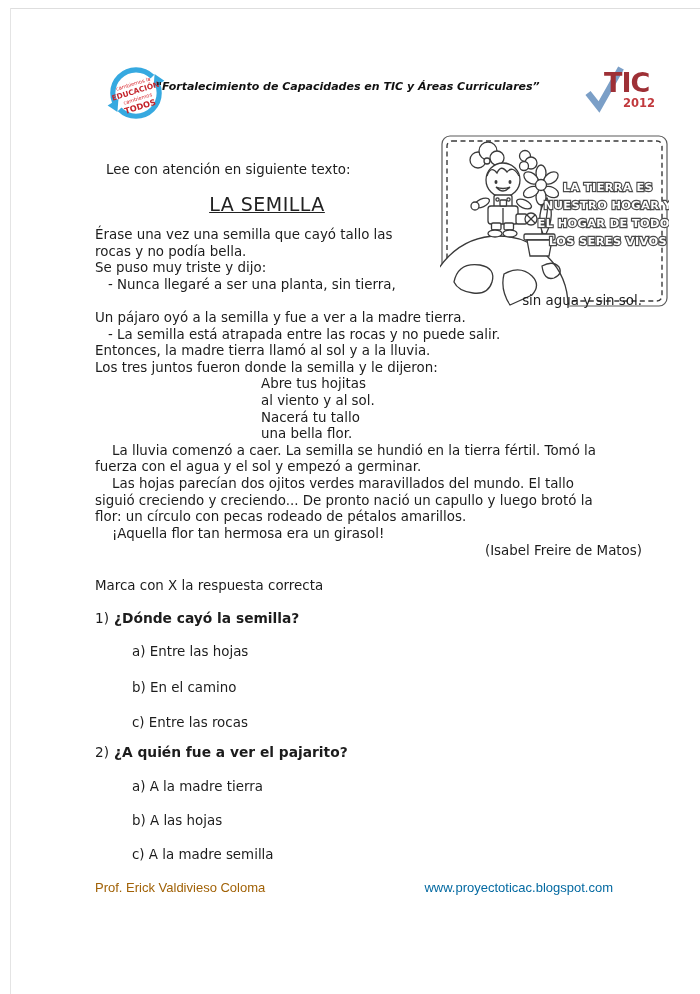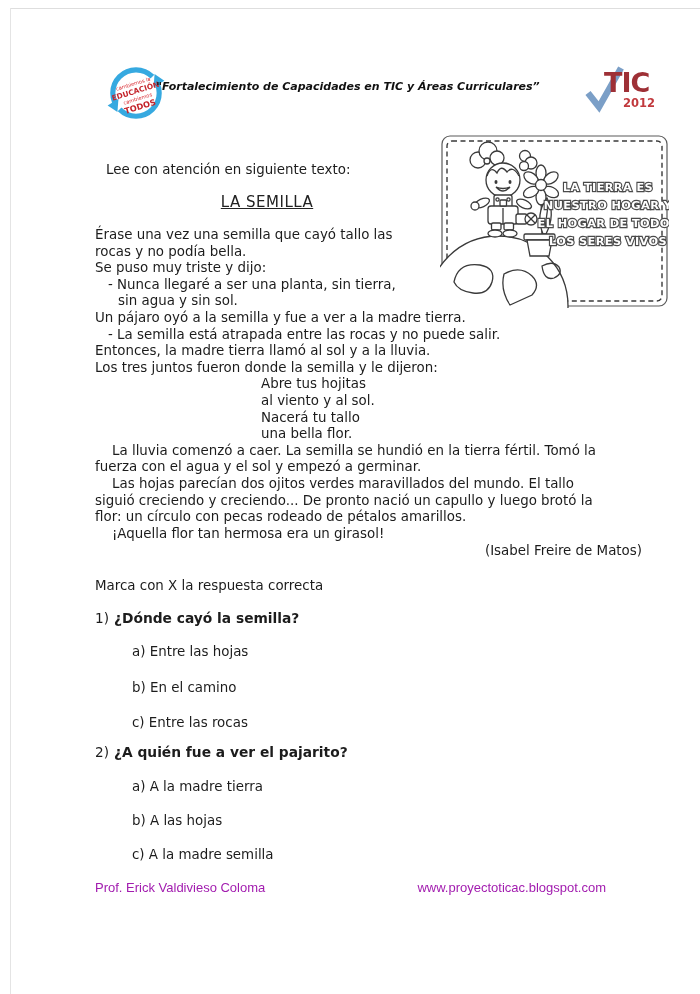--- a/index.html
+++ b/index.html
@@ -20,47 +20,47 @@
   .header-title {
     position:absolute; left:128px; top:80px; width:440px;
     text-align:center; font-size:11px; font-weight:bold; font-style:italic; color:#111;
   }
   .logo-tic { position:absolute; left:583px; top:62px; width:76px; height:54px; }
 
   
   .intro { position:absolute; left:106px; top:162px; font-size:13.4px; }
   .reading-title {
     position:absolute; left:95px; top:193px; width:344px; text-align:center;
-    font-size:15px; letter-spacing:0.5px; text-decoration:underline; color:#222;
+    font-size:19px; letter-spacing:0.5px; text-decoration:underline; color:#222;
   }
   .story { position:absolute; left:95px; top:227px; width:547px; }
   .sl { font-size:13.4px; line-height:16.6px; white-space:nowrap; }
   .ind-a { padding-left:13px; }
-  .ind-b { padding-left:23px; }
+  .ind-b { padding-left:23px;text-align:right; }
   .ind-s { padding-left:17px; }
   .poem  { padding-left:166px; }
   .author { font-size:13.4px; line-height:16.6px; text-align:right; margin-top:0.5px; }
 
   
   .illustration { position:absolute; left:440px; top:134px; width:229px; height:174px; }
 
   
   .quiz-instruction {
     position:absolute; left:95px; top:578px; font-size:13.4px; 
   }
   .question { position:absolute; left:95px; font-size:13.6px; white-space:nowrap; }
   .q1 { top:610px; } .q2 { top:744px; }
   .q-text { font-weight:bold; margin-left:5px; font-size:13.8px; }
   .option { position:absolute; left:132px; font-size:13.4px; white-space:nowrap; }
   .o1a { top:644px; } .o1b { top:680px; } .o1c { top:715px; }
   .o2a { top:779px; } .o2b { top:813px; } .o2c { top:847px; }
 
   
-  .footer-left { position:absolute; left:95px; top:880px; font-size:13px; font-family:"Liberation Sans", sans-serif; color:#a21caf; }
-  .footer-right { position:absolute; right:94px; top:880px; font-size:13px; font-family:"Liberation Sans", sans-serif; color:#a21caf; }
+  .footer-left { position:absolute; left:95px; top:880px; font-size:13px; font-family:"Liberation Sans", sans-serif; color:#a16207; }
+  .footer-right { position:absolute; right:87px; top:880px; font-size:13px; font-family:"Liberation Sans", sans-serif; color:#0369a1; }
 
   svg text { font-family:"DejaVu Sans", sans-serif; }
   .caption-line {
     font-size:11.3px; font-weight:bold; letter-spacing:0.4px;
     fill:#ffffff; stroke:#4a4a4a; stroke-width:2.3px; paint-order:stroke;
   }
 </style>
 </head>
 <body>
 

